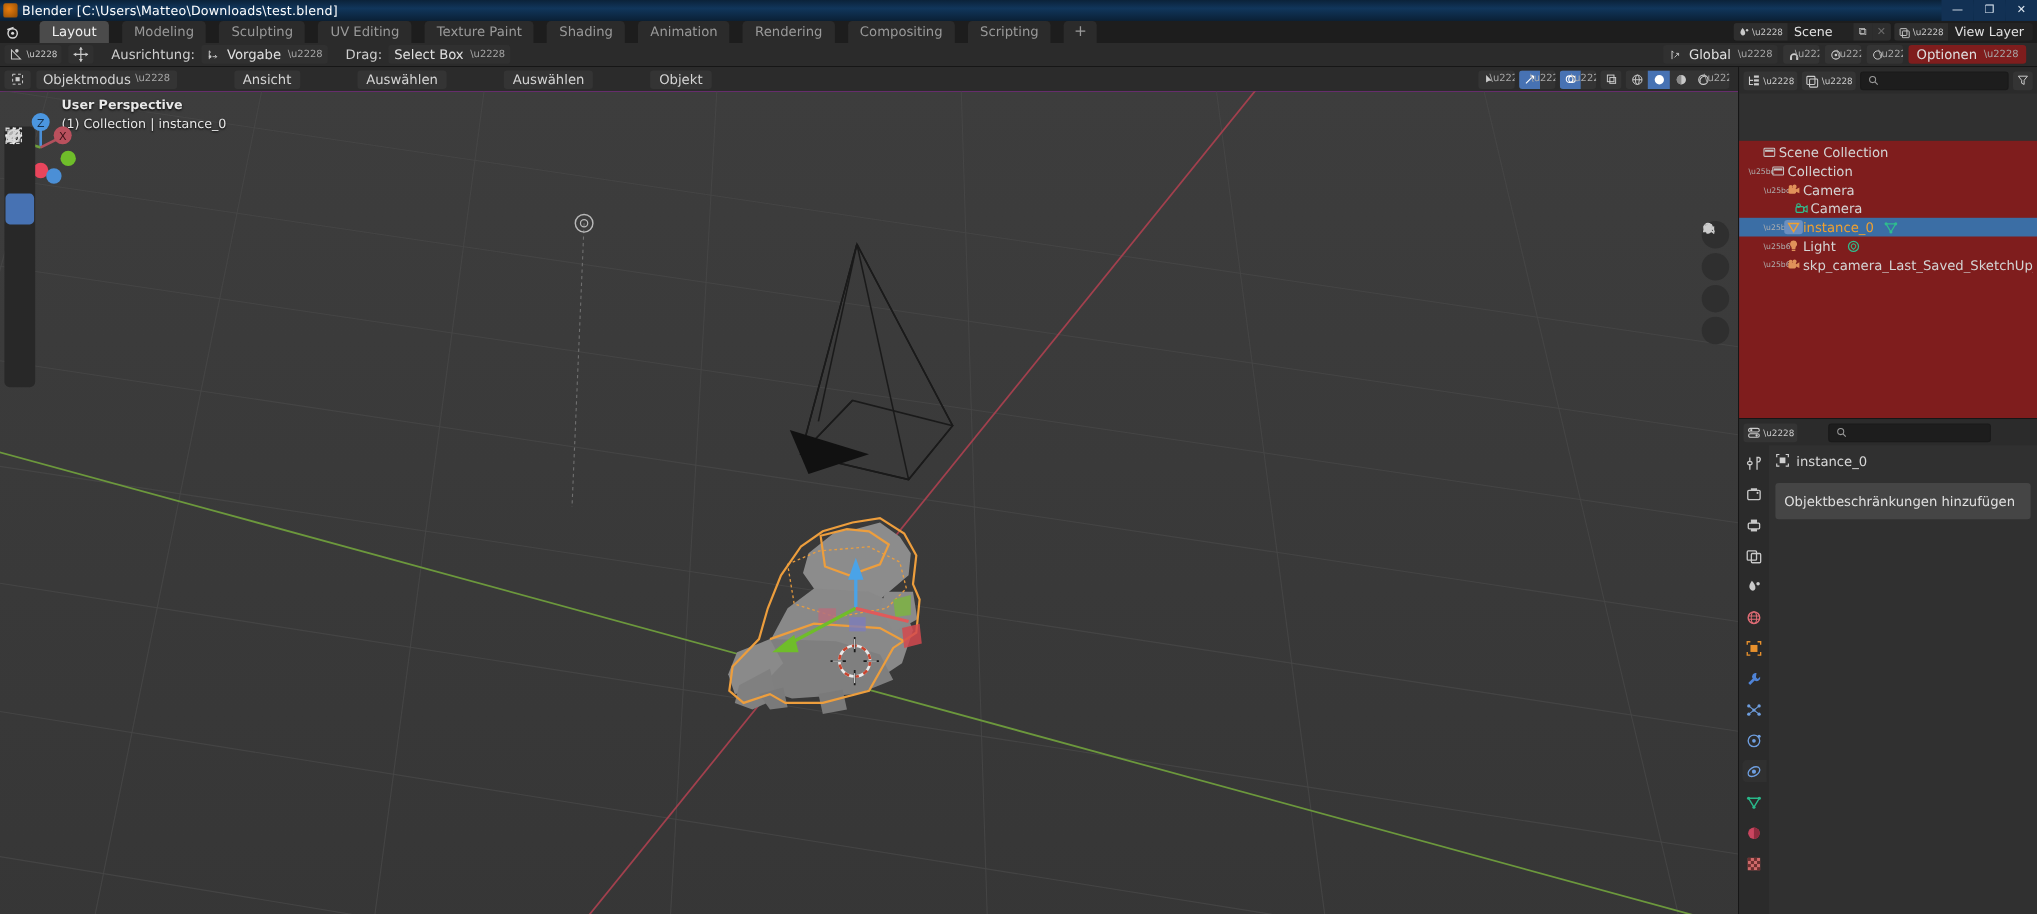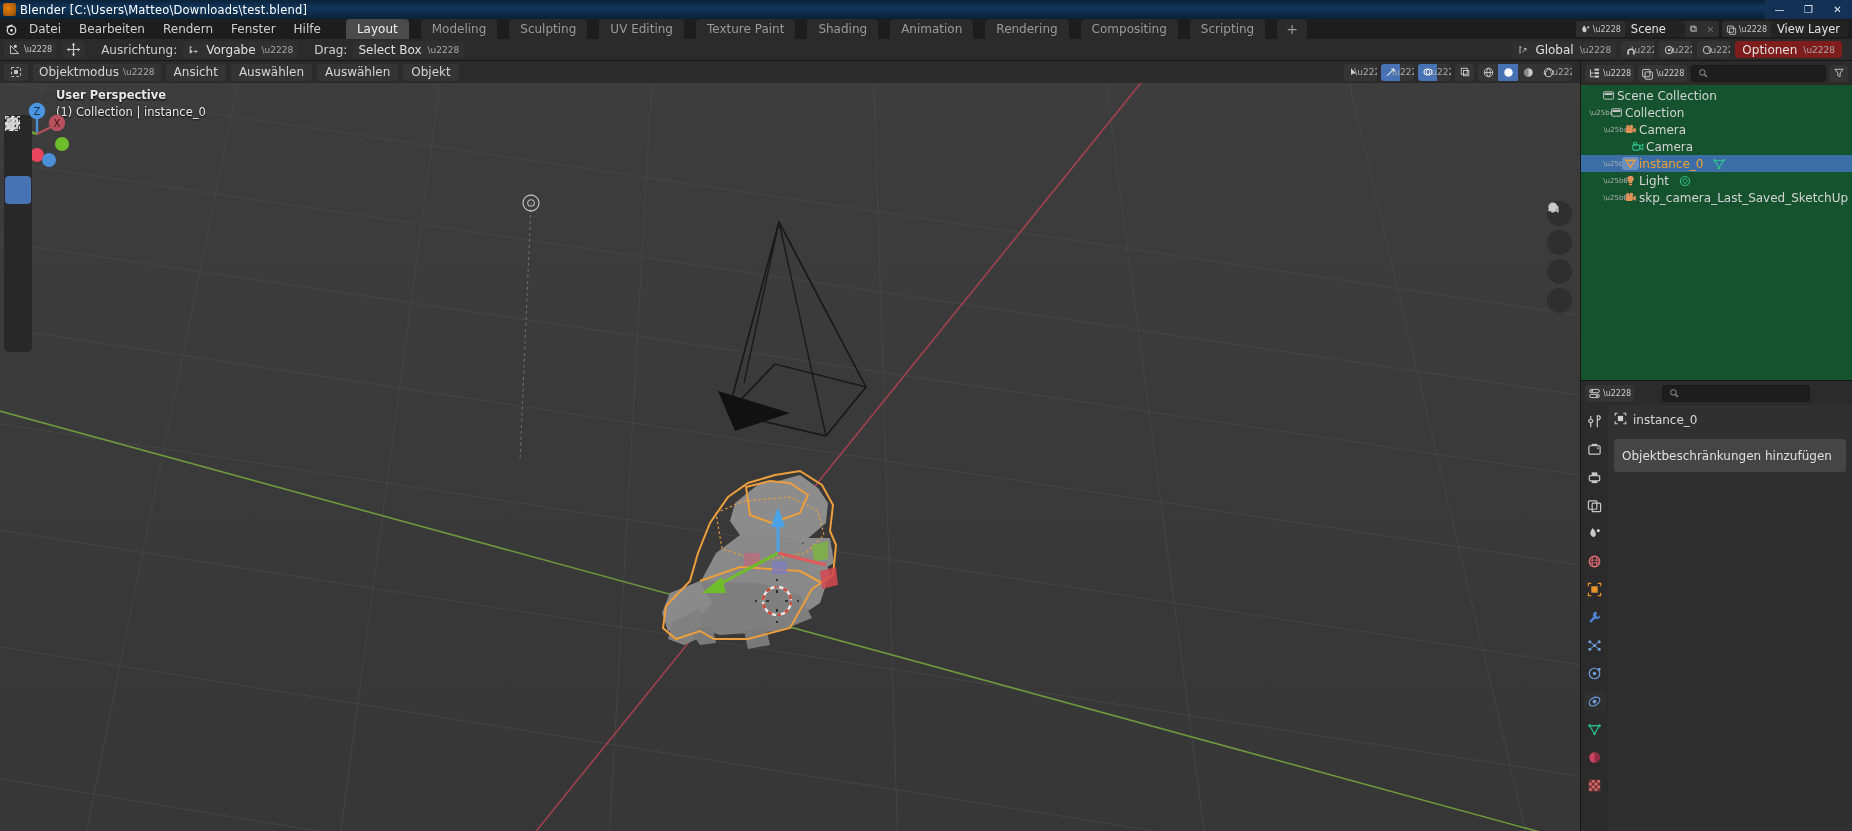--- a/index.html
+++ b/index.html
@@ -46,21 +46,21 @@
   #toolbar2-right{ margin-left:auto; display:flex; align-items:center; gap:5px; padding-right:6px;}
   .tb2-opt{ height:17px;background:#7f1d1d;border-radius:3px;display:flex;align-items:center;padding:0 7px;gap:6px;font-size:12px;color:#e0e0e0;}
 
   
   #main{ display:flex; height:calc(831px - 19px - 20px - 22px); }
   #viewport-wrap{ position:relative; flex:1; background:#393939; }
 
   
   #vp-header{ height:22px; background:#2b2b2b; display:flex; align-items:center; gap:5px; padding:0 4px;}
   .vph-btn{ height:17px;background:#343434;border-radius:3px;display:flex;align-items:center;padding:0 6px;gap:4px;color:#d5d5d5;font-size:12px;}
-  .vph-menu{ height:17px;display:flex;align-items:center;padding:0 8px;color:#d5d5d5;font-size:12px;border-radius:3px;background:#343434;}
+  .vph-menu{ height:17px;display:flex;align-items:center;padding:0 8px;color:#d5d5d5;font-size:12px;border-radius:3px;background:#343434;margin-left:47px;}
   #vp-header-right{ margin-left:auto; display:flex; align-items:center; gap:4px; padding-right:4px;}
   .icon-group{ display:flex; align-items:center; background:#343434; border-radius:3px; height:17px; overflow:hidden;}
   .icon-group .ib{ width:19px;height:17px;display:flex;align-items:center;justify-content:center;color:#ccc;}
   .icon-group .ib.on{ background:#4772b3; color:#fff;}
   .icon-group .ib.chev{ width:14px; font-size:9px; color:#a9a9a9;}
   .shade-group .ib{ width:20px; }
 
   
   #canvas3d{ position:absolute; left:0; right:0; top:22px; bottom:0; overflow:hidden; background:#a21caf;}
   #canvas3d svg{ position:absolute; left:0; top:0; }
@@ -79,21 +79,21 @@
   .nav-btn{ width:25px;height:25px;border-radius:50%;background:#2f2f2f; display:flex;align-items:center;justify-content:center;color:#ccc;}
 
   
   #right-col{ width:272px; display:flex; flex-direction:column; background:#303030; border-left:1px solid #161616;}
   
   #outliner{ height:320px; display:flex; flex-direction:column; border-bottom:1px solid #161616; }
   #outliner-header{ height:24px; background:#2b2b2b; display:flex; align-items:center; gap:4px; padding:0 4px;}
   .oh-btn{ height:17px;background:#343434;border-radius:3px;display:flex;align-items:center;padding:0 3px;gap:2px;color:#ccc;font-size:10px;}
   .search-box{ flex:1; height:17px; background:#1d1d1d; border-radius:3px; display:flex; align-items:center;
     gap:4px; padding:0 6px; color:#8a8a8a; font-size:11px; border:1px solid #1a1a1a;}
-  #outliner-tree{ flex:1; background:#14532d; overflow:hidden; padding-top:2px;}
+  #outliner-tree{ flex:1; background:#7f1d1d; overflow:hidden; padding-top:2px;margin-top:43px;}
   .otl-row{ height:17px; display:flex; align-items:center; font-size:12px; color:#d4d4d4; padding-right:4px; position:relative;}
   .otl-row.selected{ background:#3b6ea5; }
   .otl-row.selected .otl-label{ color:#f0a030; }
   .otl-disc{ width:13px; display:flex;align-items:center;justify-content:center; color:#b0b0b0; font-size:7px; flex:none;}
   .otl-ico{ width:17px; display:flex;align-items:center;justify-content:center; flex:none;}
   .otl-label{ white-space:nowrap; overflow:hidden; }
   .otl-extra{ margin-left:9px; display:flex;align-items:center; }
 
   
   #props{ flex:1; display:flex; flex-direction:column; background:#303030;}
@@ -122,29 +122,20 @@
   </div>
 </div>
 
 <div id="topbar">
   <div class="blender-logo">
     <svg viewBox="0 0 16 16">
         <circle cx="8" cy="9" r="5.2" fill="none" stroke="#d9d9d9" stroke-width="1.6"></circle>
         <circle cx="8" cy="9" r="1.7" fill="#d9d9d9"></circle>
         <path d="M2 5 L9 2.4" stroke="#d9d9d9" stroke-width="1.6" fill="none"></path>
       </svg>
-  </div>
-  <div id="menus">
-    <div style="display:flex;height:100%;">
-      <div class="menu-item">Datei</div>
-      <div class="menu-item">Bearbeiten</div>
-      <div class="menu-item">Rendern</div>
-      <div class="menu-item">Fenster</div>
-      <div class="menu-item">Hilfe</div>
-    </div>
   </div>
   <div id="ws-tabs">
     <div class="ws-tab active">Layout</div>
     <div class="ws-tab">Modeling</div>
     <div class="ws-tab">Sculpting</div>
     <div class="ws-tab">UV Editing</div>
     <div class="ws-tab">Texture Paint</div>
     <div class="ws-tab">Shading</div>
     <div class="ws-tab">Animation</div>
     <div class="ws-tab">Rendering</div>

